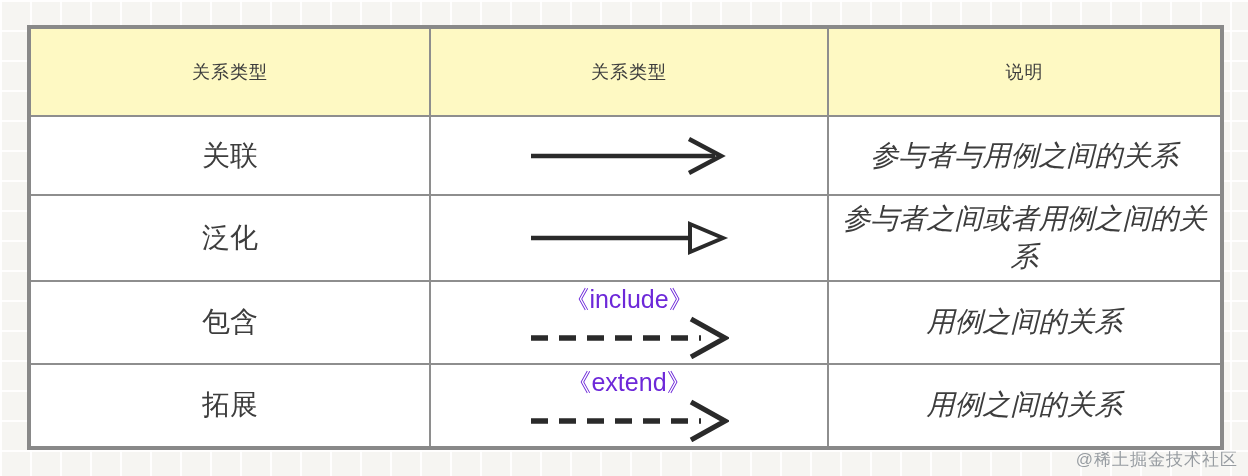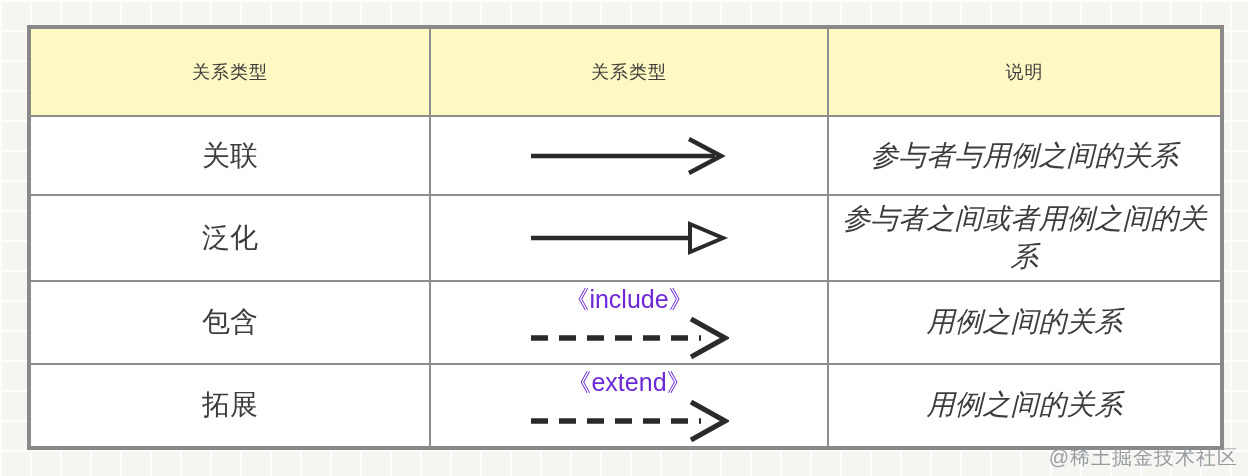--- a/index.html
+++ b/index.html
@@ -71,21 +71,21 @@
     color: #6d28d9;
     line-height: 1.1;
   }
   svg.arrow {
     display: block;
   }
   .watermark {
     position: absolute;
     right: 10px;
     bottom: 5px;
-    font-size: 20px;
+    font-size: 17px;
     color: #8d9399;
     opacity: 0.9;
     letter-spacing: 1px;
     z-index: 5;
   }
 </style>
 </head>
 <body>
 
 <div class="stage">

